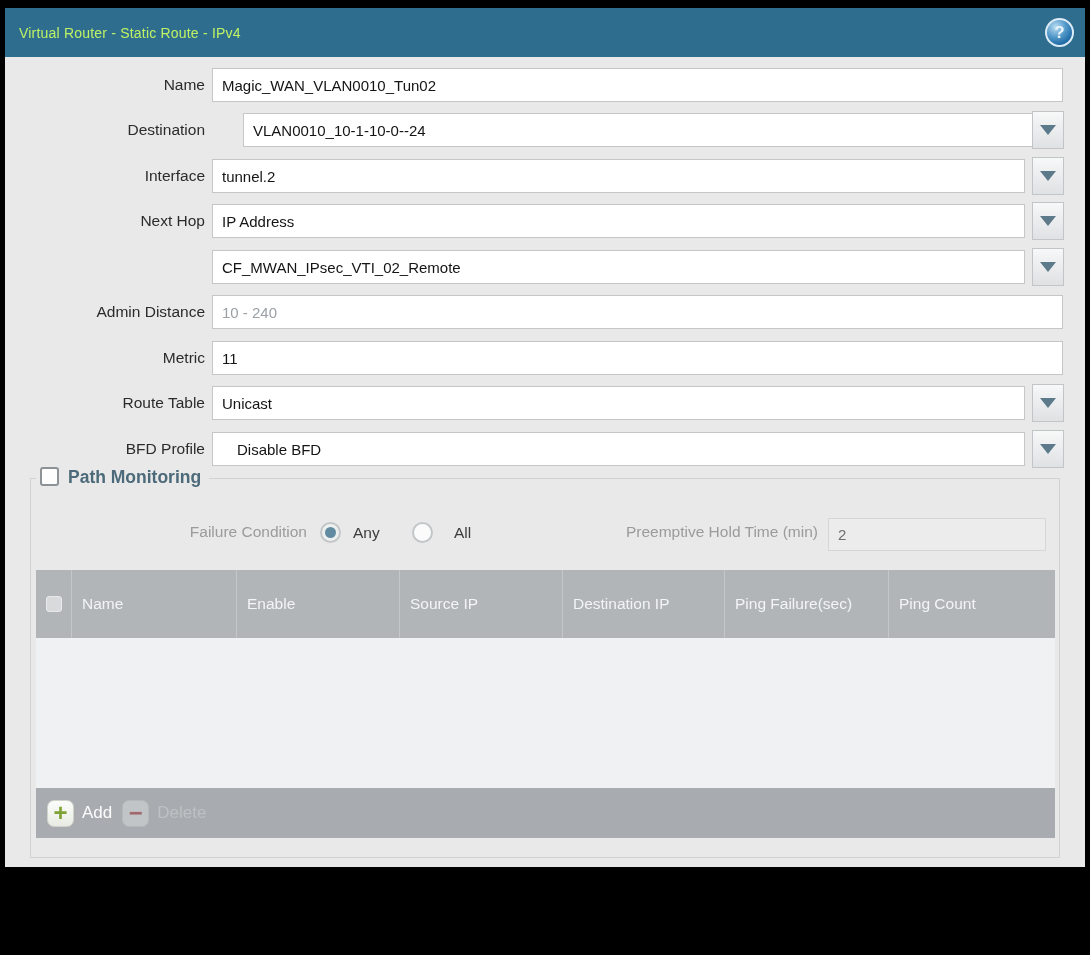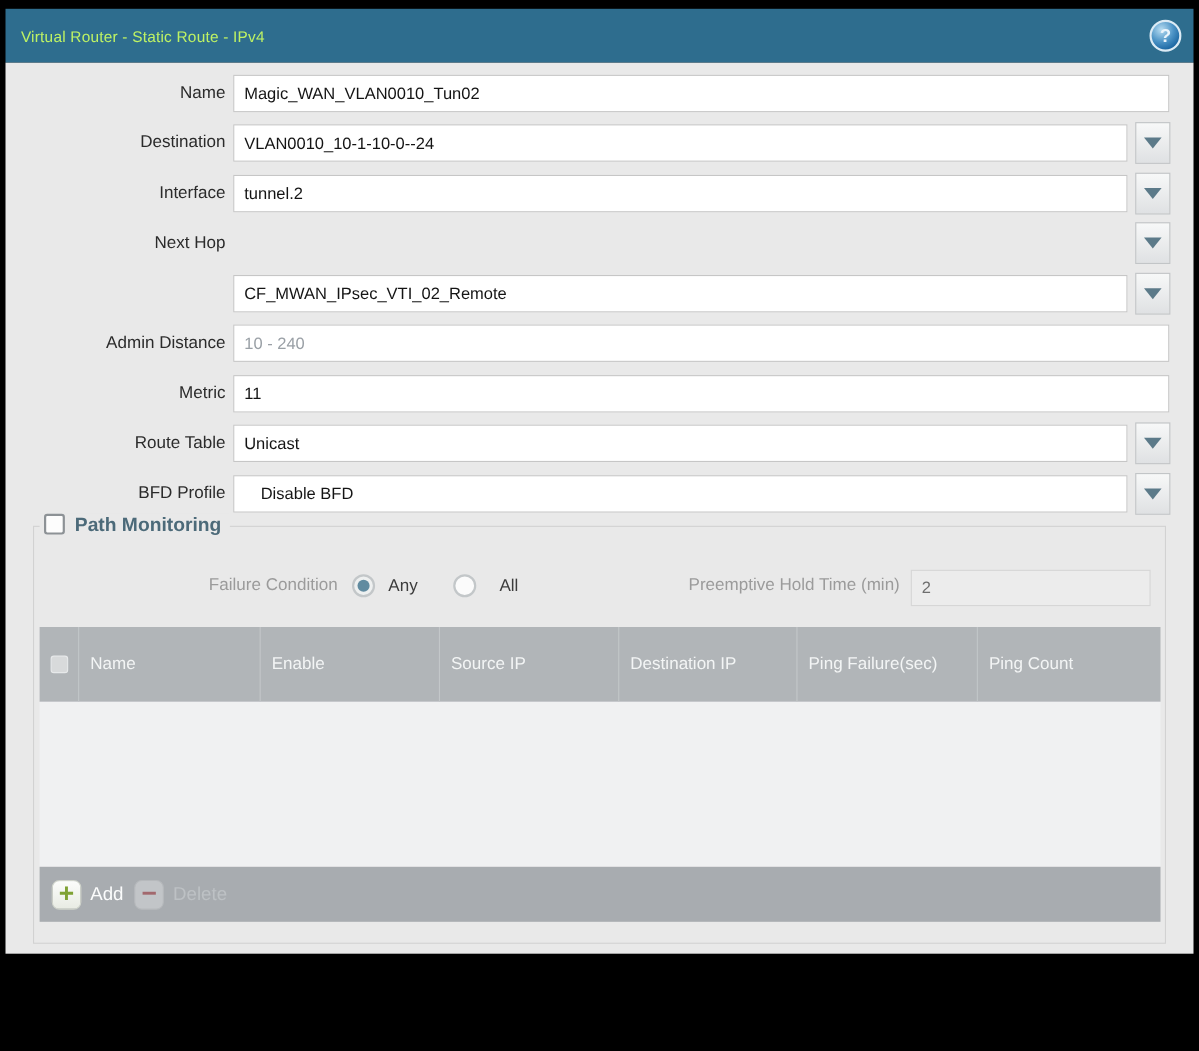--- a/index.html
+++ b/index.html
@@ -144,32 +144,33 @@
     <span class="title">Virtual Router - Static Route - IPv4</span>
     <div class="help-icon">?</div>
   </div>
 
   <div class="bodyarea">
 
     <div class="lbl" style="top:11px">Name</div>
     <input class="inp full" style="top: 11px;" value="Magic_WAN_VLAN0010_Tun02">
 
     <div class="lbl" style="top:56px">Destination</div>
-    <input class="inp withdd" style="top: 56px;" value="VLAN0010_10-1-10-0--24">
+    <input class="inp withdd" style="top: 56px; margin-left: 31px;" value="VLAN0010_10-1-10-0--24">
     <div class="ddbtn" style="top:54px">
       <span class="arrow"></span>
     </div>
 
     <div class="lbl" style="top:102px">Interface</div>
     <input class="inp withdd" style="top: 102px;" value="tunnel.2">
     <div class="ddbtn" style="top:100px">
       <span class="arrow"></span>
     </div>
 
     <div class="lbl" style="top:147px">Next Hop</div>
+    <input class="inp withdd" style="top: 147px;" value="IP Address">
     <div class="ddbtn" style="top:145px">
       <span class="arrow"></span>
     </div>
 
     <input class="inp withdd" style="top: 193px;" value="CF_MWAN_IPsec_VTI_02_Remote">
     <div class="ddbtn" style="top:191px">
       <span class="arrow"></span>
     </div>
 
     <div class="lbl" style="top:238px">Admin Distance</div>

